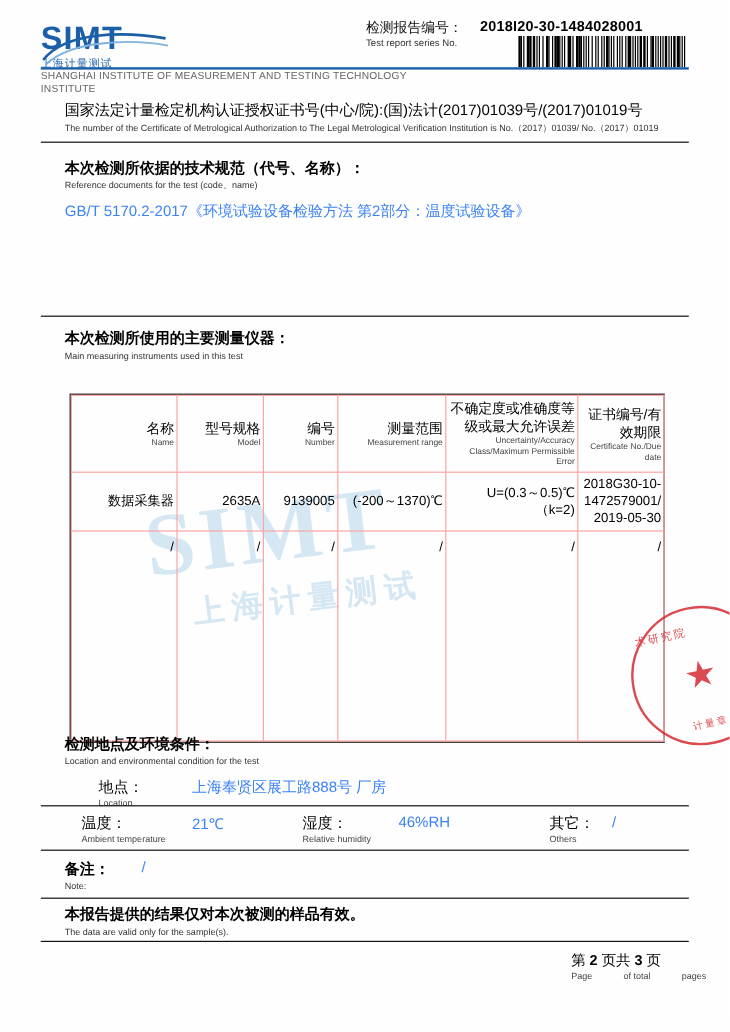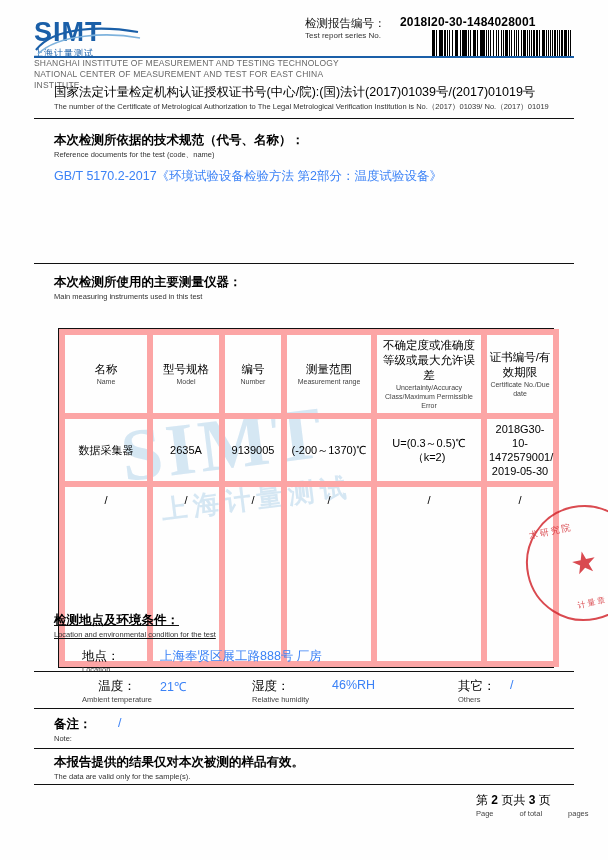--- a/index.html
+++ b/index.html
@@ -184,22 +184,22 @@
     z-index: 3;
     border: 1px solid #111;
     border-collapse: collapse;
   }
   table.itab {
     border-collapse: collapse;
     width: 494px;
     table-layout: fixed;
   }
   table.itab td, table.itab th {
-    border: 6px solid #fca5a5;
-    text-align: center;
+    border: 1px solid #fca5a5;
+    text-align: right;
     vertical-align: middle;
     padding: 3px 2px;
     background: transparent;
   }
   .th-cn { font-size: 11.5px; font-weight: normal; color: #000; }
   .th-en { font-size: 7px; color: #444; font-weight: normal; line-height: 9px; }
   .td-v { font-size: 11px; color: #000; line-height: 14px; }
   .empty-row td { height: 165px; }
 
   
@@ -399,21 +399,20 @@
         <i style="width:2px;background:transparent"></i>
         <i style="width:1px"></i>
         <i style="width:2px;background:transparent"></i>
         <i style="width:1px"></i>
         <i style="width:2px;background:transparent"></i>
       </div>
 
     <div class="rule-top"></div>
     <div class="org-en">
       <div>SHANGHAI INSTITUTE OF MEASUREMENT AND  TESTING TECHNOLOGY</div>
-      <div>NATIONAL CENTER OF MEASUREMENT AND TEST FOR EAST CHINA</div>
       <div>INSTITUTE</div>
     </div>
   </div>
 
   <div class="sec" style="left:54px; top:84px; width:520px;">
     <div class="cn">国家法定计量检定机构认证授权证书号(中心/院):(国)法计(2017)01039号/(2017)01019号</div>
     <div class="en">The number of the Certificate of Metrological Authorization to The Legal Metrological Verification Institution is No.（2017）01039/ No.（2017）01019</div>
   </div>
 
   <div class="hr" style="top:118px;"></div>
@@ -491,36 +490,36 @@
       </tbody>
     </table>
   </div>
 
   <div class="seal">
     <div class="seal-text">术研究院</div>
     <div class="seal-star">★</div>
     <div class="seal-text2">计量章</div>
   </div>
 
-  <div class="sec" style="left:54px; top:612px; width:520px;text-decoration:underline;">
+  <div class="sec" style="left:54px; top:612px; width:520px;">
     <div class="cn bold">检测地点及环境条件：</div>
     <div class="en">Location and environmental condition for the test</div>
   </div>
 
   <div class="sec" style="left:82px; top:648px;">
     <div class="kv-label">地点：</div>
     <div class="kv-en">Location</div>
   </div>
   <div class="sec" style="left:160px; top:648px;">
     <div class="val">上海奉贤区展工路888号 厂房</div>
   </div>
 
   <div class="hr" style="top:671px;"></div>
 
-  <div class="sec" style="left:82px; top:678px;text-align:center;">
+  <div class="sec" style="left:68px; top:678px;">
     <div class="kv-label">温度：</div>
     <div class="kv-en">Ambient temperature</div>
   </div>
   <div class="sec" style="left:160px; top:678px;">
     <div class="val">21℃</div>
   </div>
 
   <div class="sec" style="left:252px; top:678px;">
     <div class="kv-label">湿度：</div>
     <div class="kv-en">Relative humidity</div>

